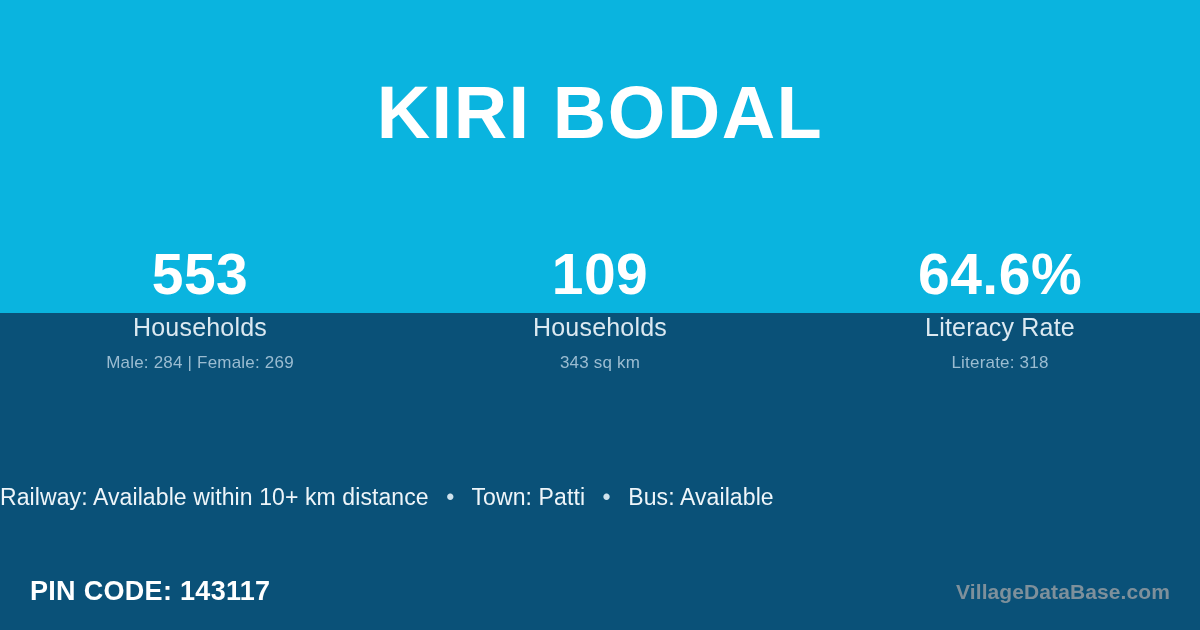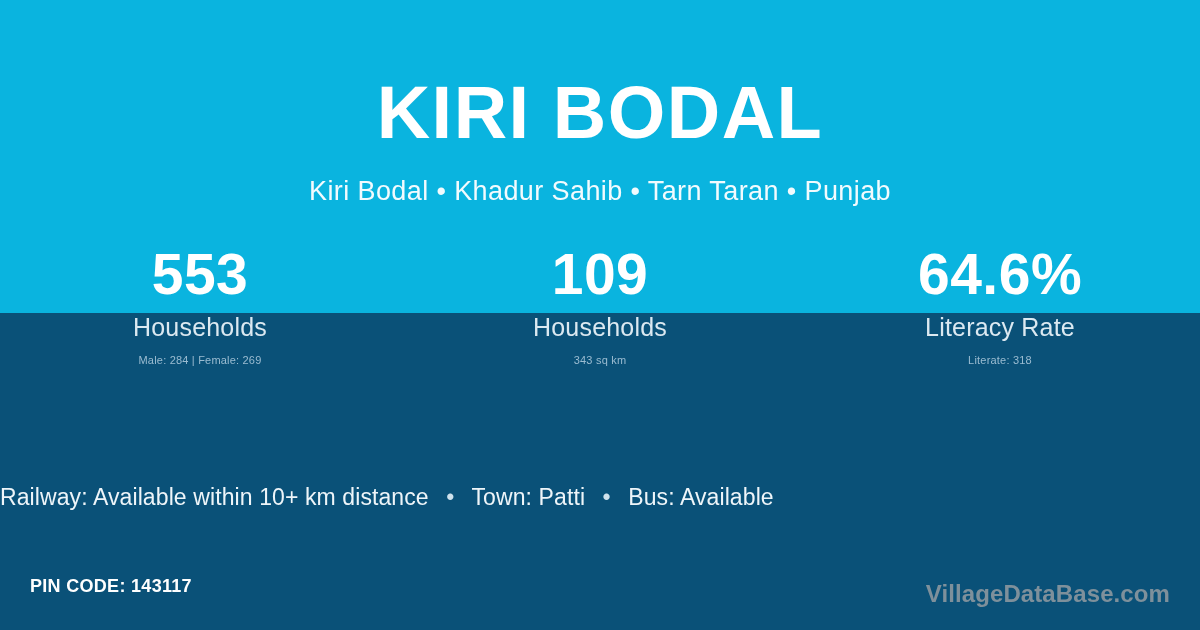--- a/index.html
+++ b/index.html
@@ -97,21 +97,21 @@
     margin-top:9px;
     font-size:25px;
     font-weight:normal;
     color:#dce9f1;
     line-height:1.1;
     letter-spacing:0.2px;
   }
 
   .stat-sub {
     margin-top:12px;
-    font-size:11px;
+    font-size:17px;
     font-weight:normal;
     color:#9bbcd1;
     line-height:1.1;
     letter-spacing:0.2px;
   }
 
   
   .amenities {
     position:absolute;
     top:484px; left:0;
@@ -126,48 +126,47 @@
     display:inline-block;
     padding:0 11px;
     color:#cfe2ed;
   }
 
   
   .pin-code {
     position:absolute;
     left:30px;
     top:576px;
-    font-size:18px;
+    font-size:27px;
     font-weight:bold;
     color:#ffffff;
     letter-spacing:0.3px;
     white-space:nowrap;
   }
 
   .brand {
     position:absolute;
     right:30px;
     top:580px;
-    font-size:24px;
+    font-size:21px;
     font-weight:bold;
     color:#7e909b;
     letter-spacing:0.1px;
     white-space:nowrap;
   }
 </style>
 </head>
 <body>
 
 <div class="card">
 
   <div class="hero-band"></div>
 
   <div class="title-block">
     <div class="village-title">KIRI BODAL</div>
-    <div class="village-subtitle">Kiri Bodal • Khadur Sahib • Tarn Taran • Punjab</div>
   </div>
 
   <div class="stats-row">
 
     <div class="stat">
       <div class="stat-value">553</div>
       <div class="stat-label">Households</div>
       <div class="stat-sub">Male: 284 | Female: 269</div>
     </div>
 

